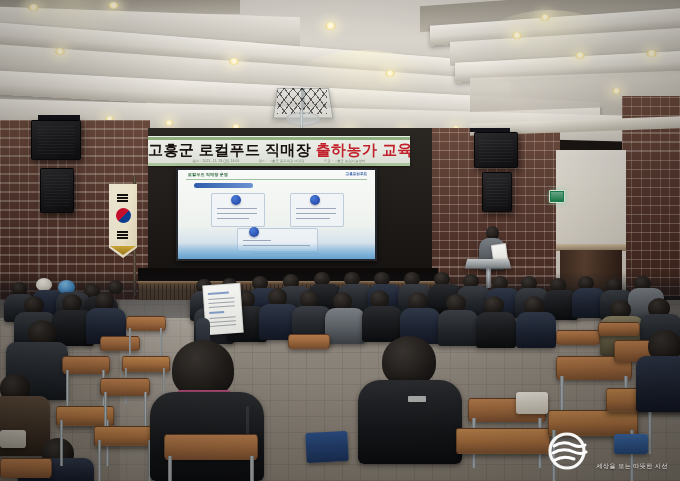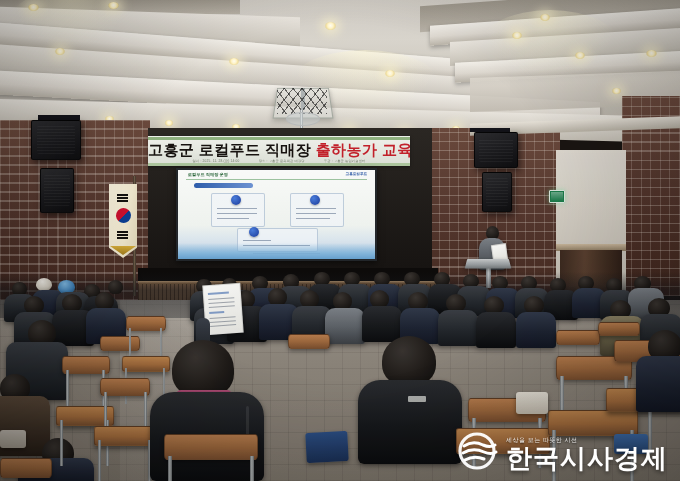--- a/index.html
+++ b/index.html
@@ -481,17 +481,16 @@
 
   <div class="abs" id="watermark">
     <svg id="wm-logo" viewBox="0 0 44 40">
       <circle cx="20" cy="20" r="17" fill="none" stroke="#ffffff" stroke-width="3.2" opacity="0.95"></circle>
       <path d="M7 15 Q16 9 26 14 Q33 17 38 14" fill="none" stroke="#ffffff" stroke-width="3" stroke-linecap="round"></path>
       <path d="M6 22 Q16 16 27 21 Q34 24 39 21" fill="none" stroke="#ffffff" stroke-width="3" stroke-linecap="round"></path>
       <path d="M8 29 Q17 24 27 28" fill="none" stroke="#ffffff" stroke-width="3" stroke-linecap="round"></path>
     </svg>
     <div id="wm-text">
       <div id="wm-small">세상을 보는 따뜻한 시선</div>
-      <div id="wm-big">한국시사경제</div>
     </div>
   </div>
 
 </div>
 
 </body></html>

